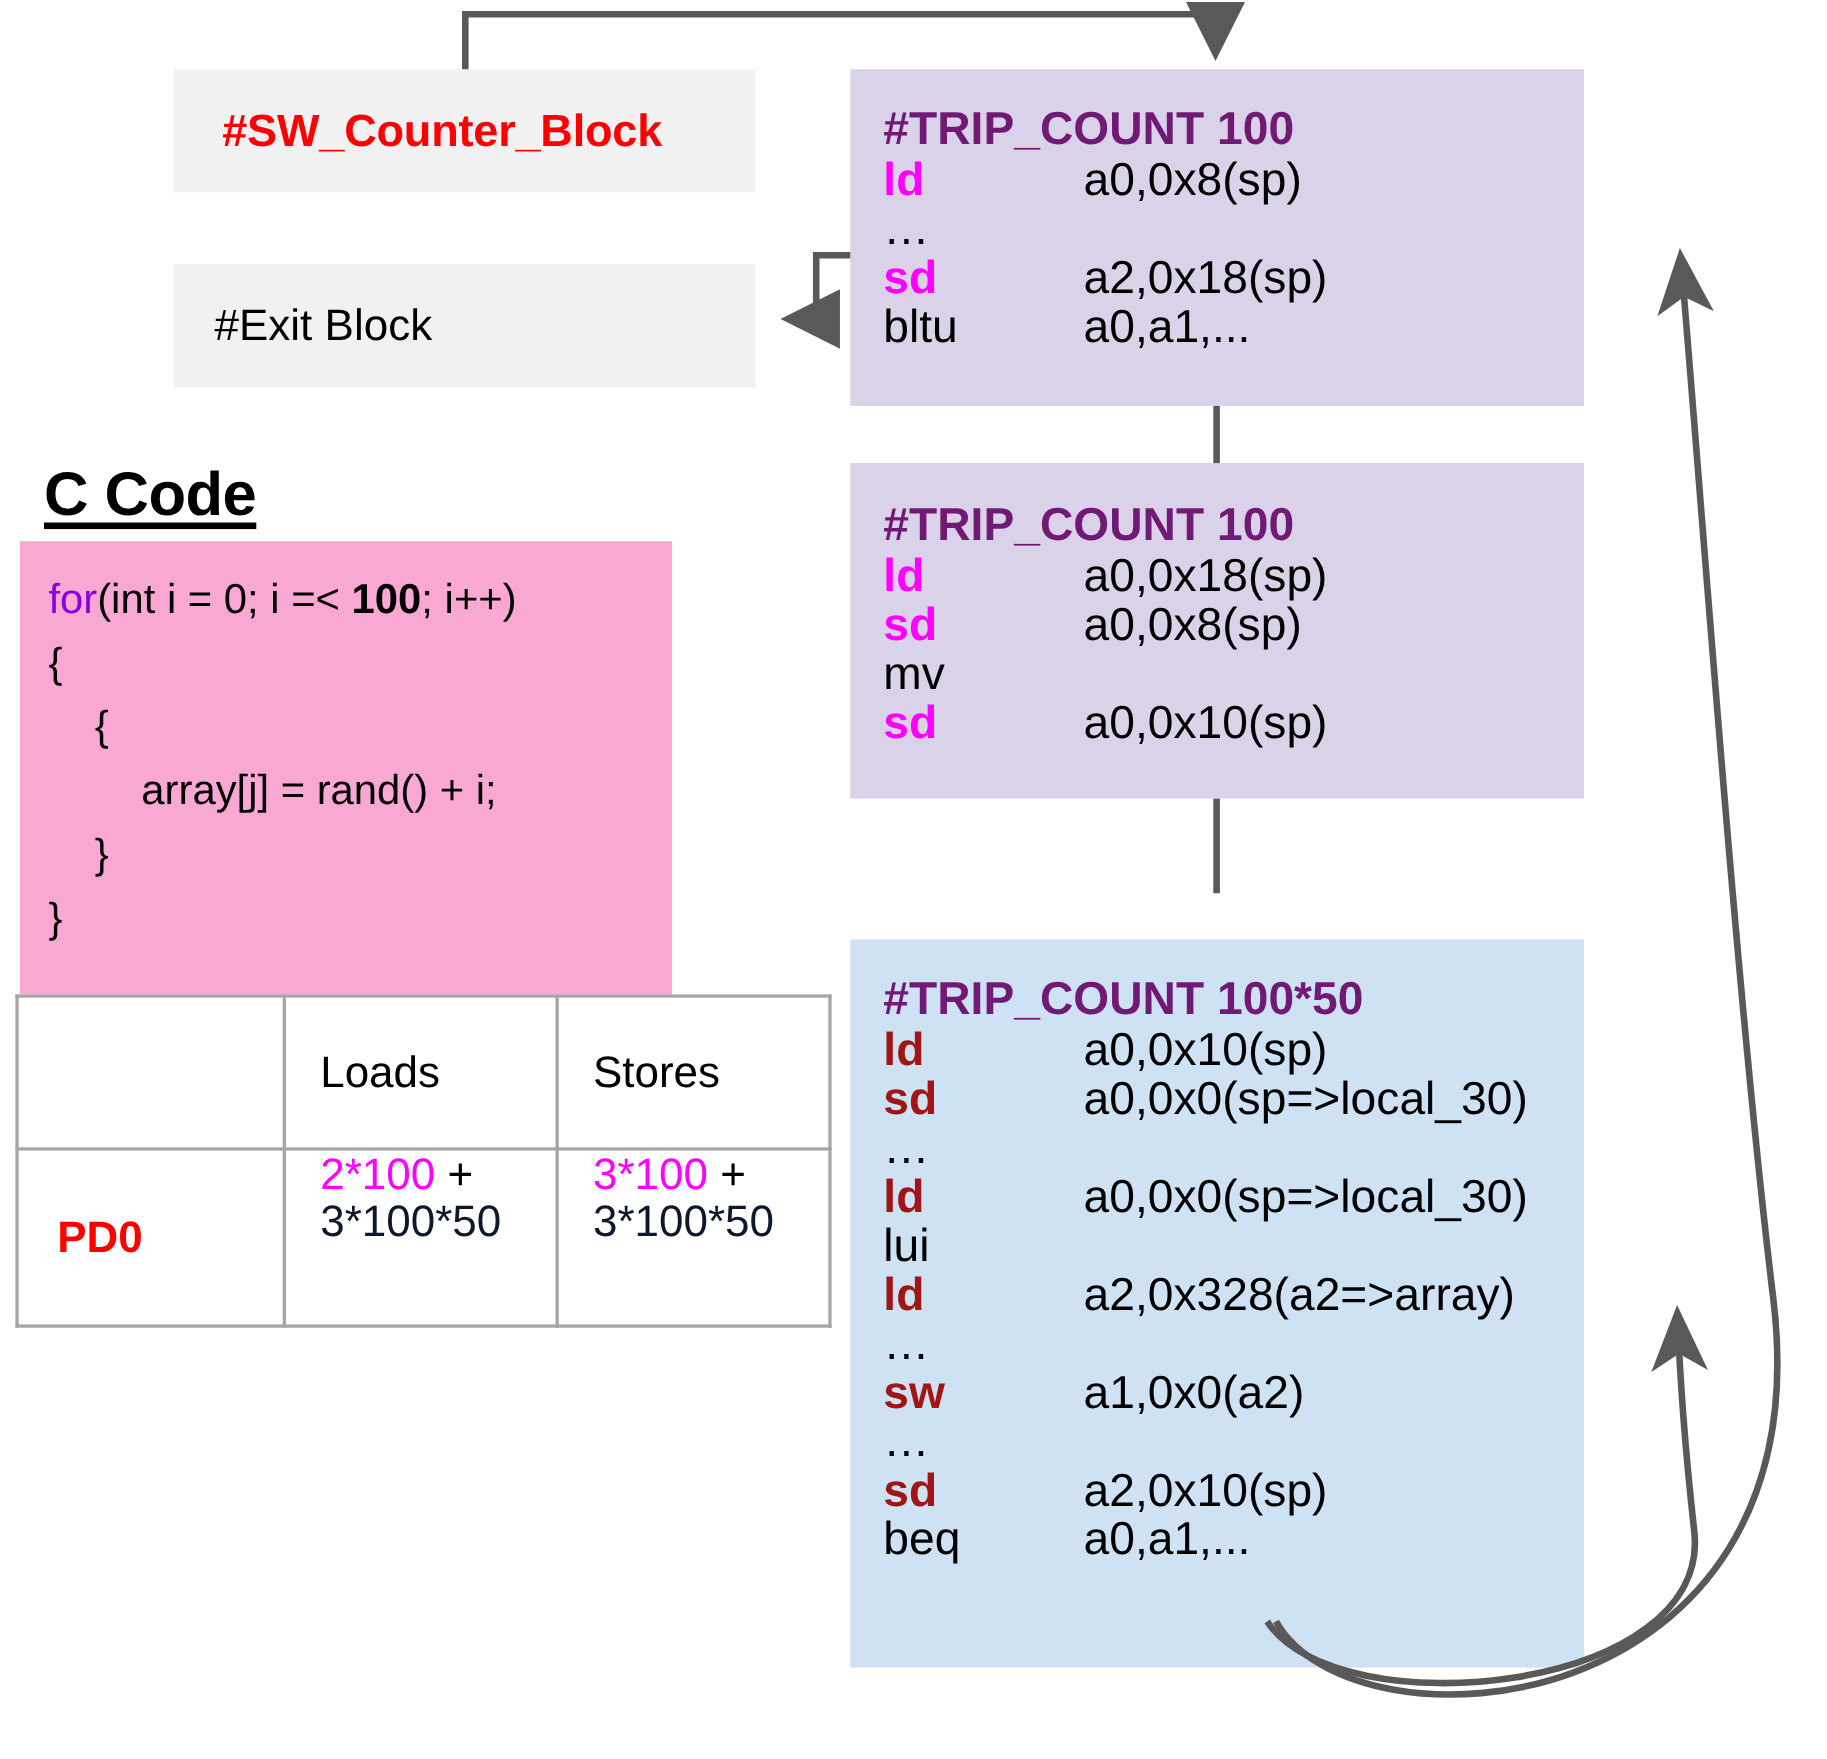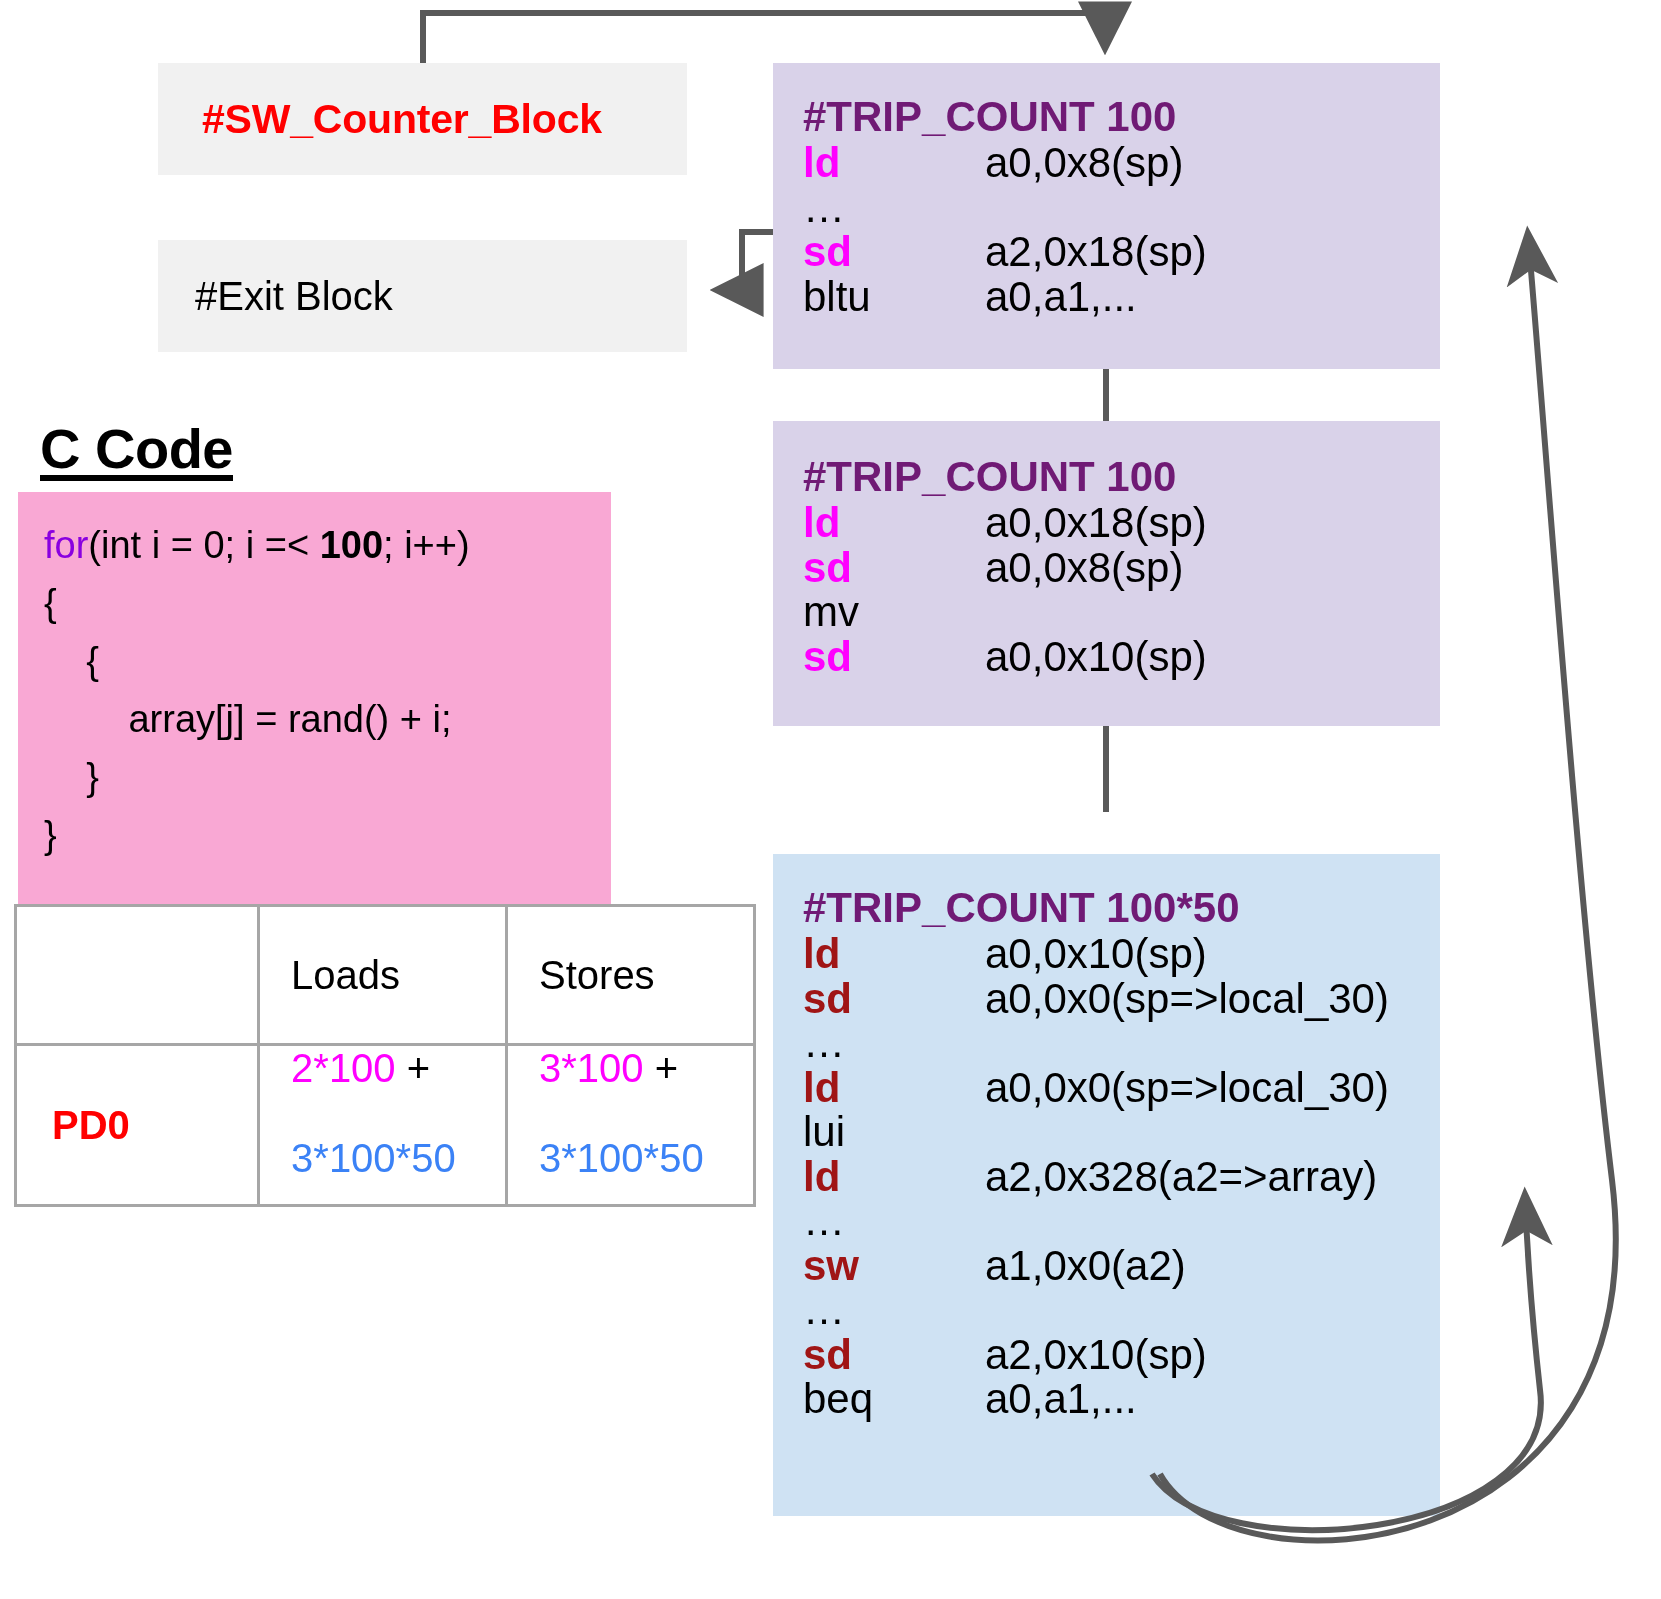--- a/index.html
+++ b/index.html
@@ -28,21 +28,21 @@
   
   #stats-table{left:14px;top:904px;width:742px;border-collapse:collapse;padding-left:40px;}
   #stats-table td{border:3px solid #a6a6a6;vertical-align:middle;}
   .tcol0{width:246px;height:134px;}
   .tcol1{width:246px;}
   .tcol2{width:246px;}
   .th-txt{font-size:40px;color:#000;padding-left:30px;}
   .pd-txt{font-size:40px;font-weight:bold;color:#ff0000;padding-left:34px;}
   .cell2{height:156px;padding-left:30px;}
   .cell2 .l1{font-size:40px;line-height:1.08;}
-  .cell2 .l2{font-size:40px;line-height:1.08;color:#3b82f6;margin-top:47px;}
+  .cell2 .l2{font-size:40px;line-height:1.08;color:#0f172a;}
   .magenta{color:#ff00ff;}
   .blk{color:#000;}
 
   
   .block{position:absolute;left:773px;width:667px;}
   .block .hdr{font-size:42px;font-weight:bold;color:#701a75;padding-left:30px;white-space:pre;}
   .insn{display:flex;padding-left:30px;font-size:42px;line-height:1.06;white-space:pre;}
   .insn .op{width:182px;flex:none;}
   .insn .args{flex:1;}
   .dots{padding-left:30px;font-size:42px;line-height:1.06;color:#000;}

